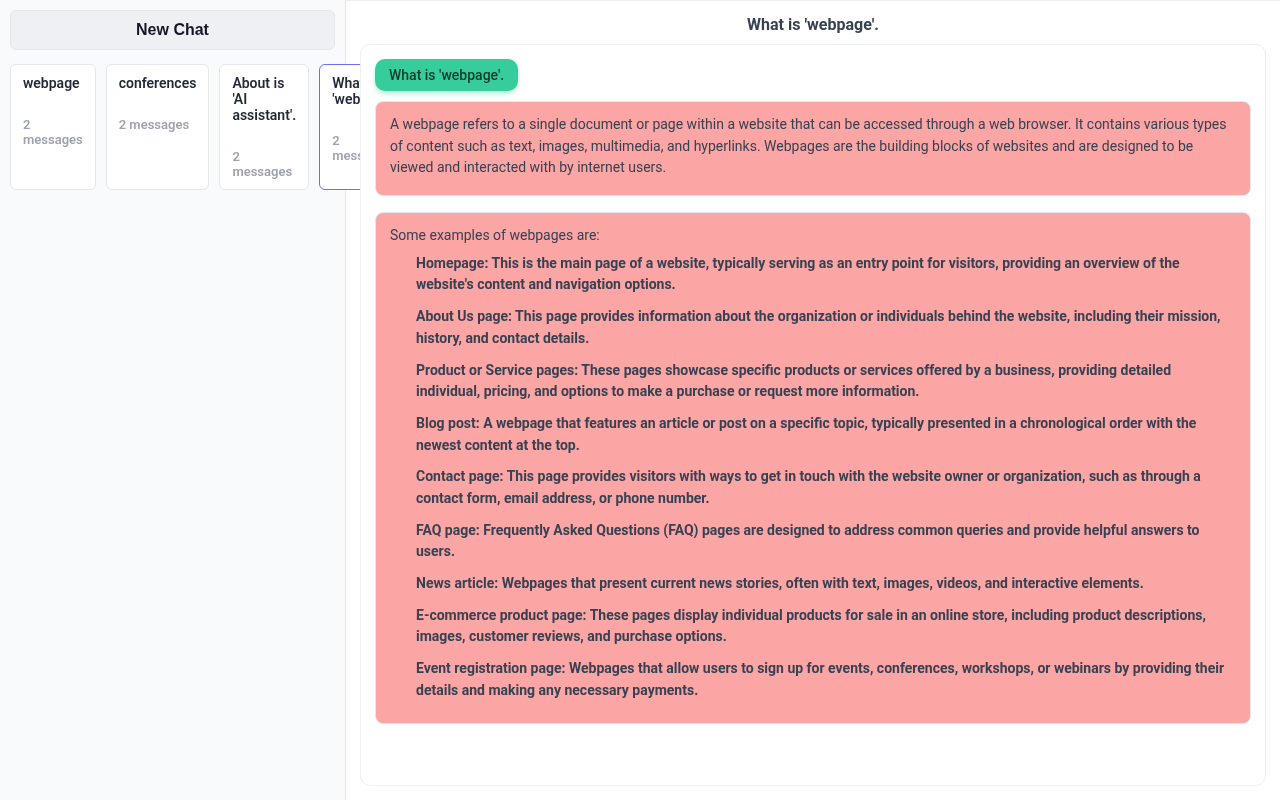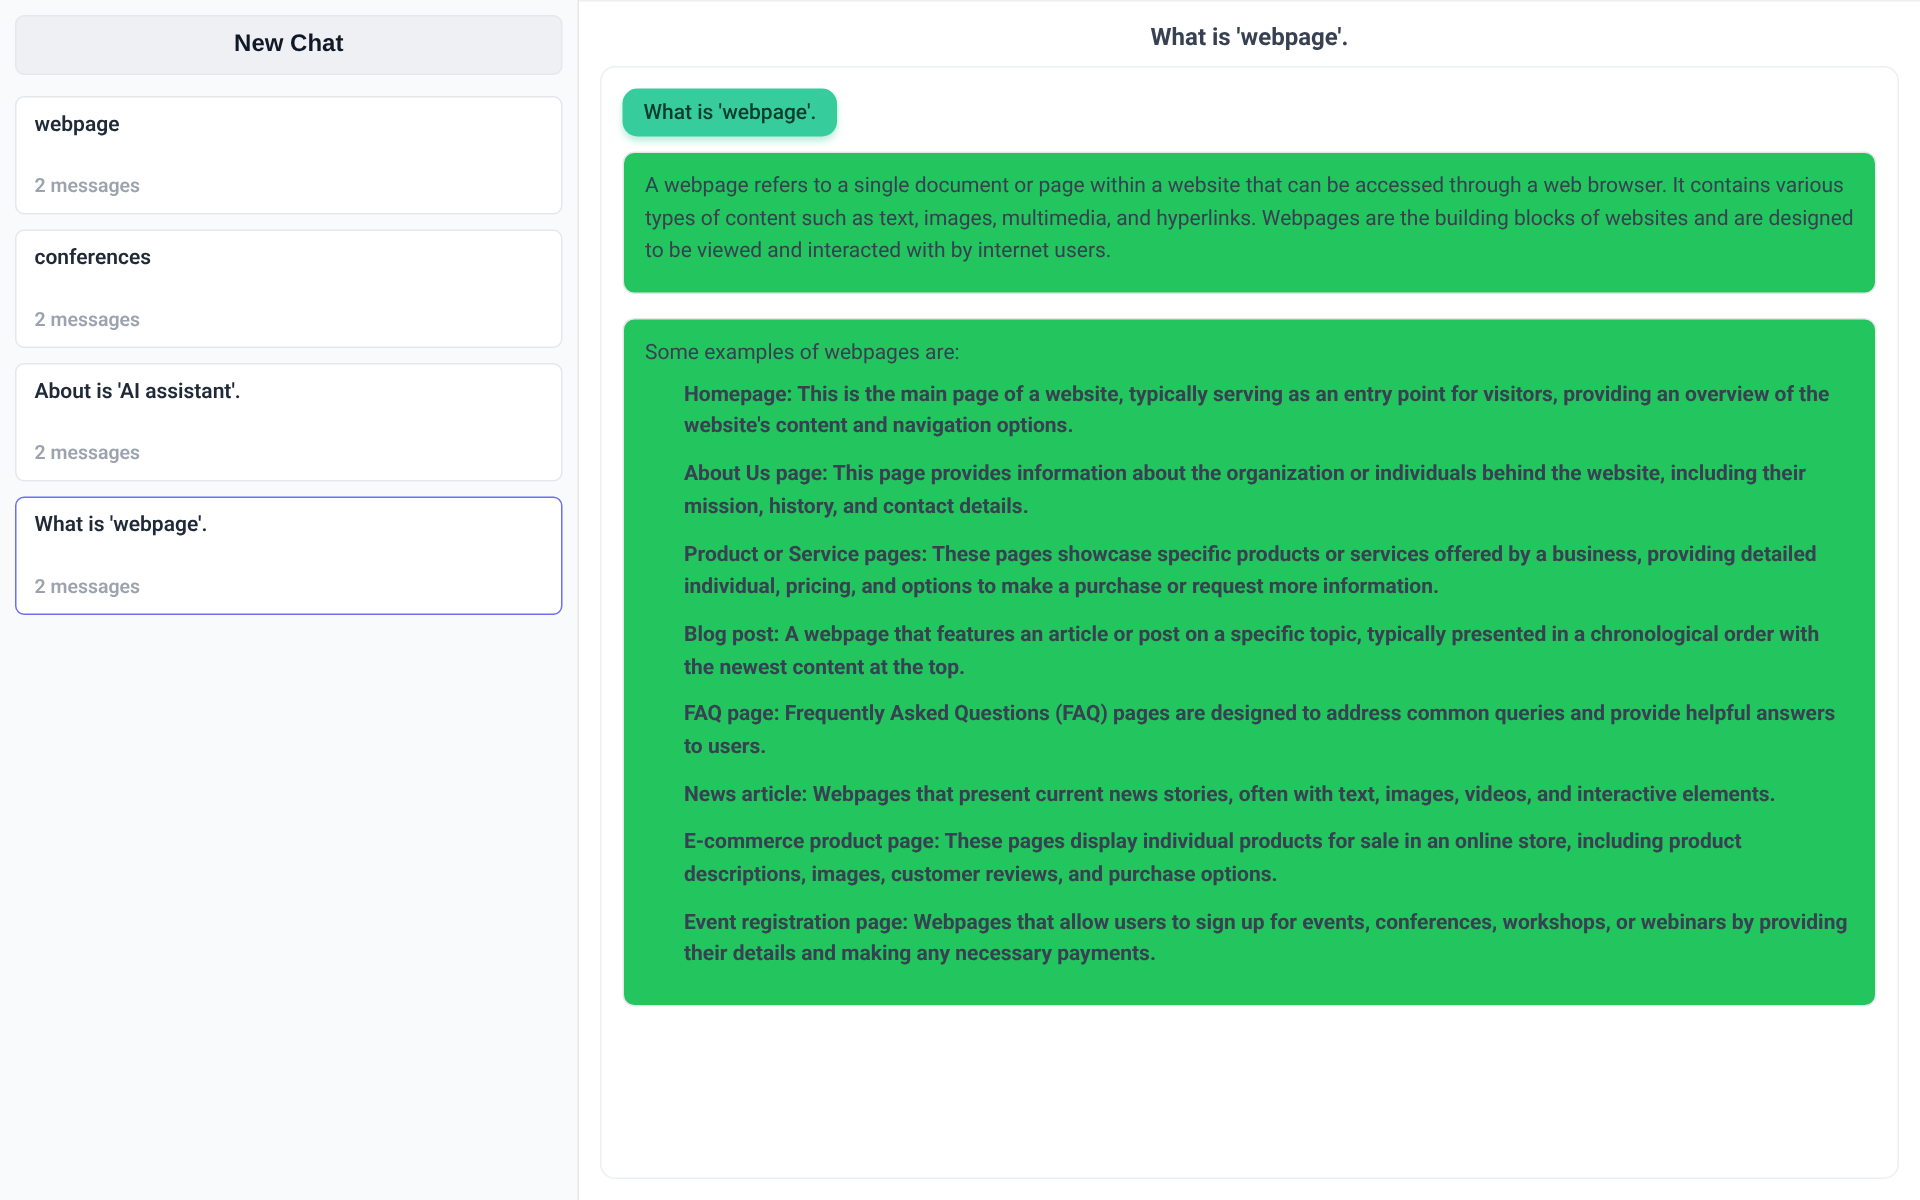--- a/index.html
+++ b/index.html
@@ -10,42 +10,42 @@
     color: #333;
     background: #fff;
     display: flex;
     height: 800px;
     width: 1280px;
     overflow: hidden;
   }
 
   
   .sidebar {
-    width: 386px;
+    width: 346px;
     flex-shrink: 0;
     background: #f8fafc;
     border-right: 1px solid #e5e7eb;
     padding: 10px;
     display: flex;
     flex-direction: column;
   }
   .new-chat-btn {
     width: 100%;
     padding: 10px 0;
     text-align: center;
     font-weight: 700;
     font-size: 16px;
     color: #111827;
     background: #eef0f3;
     border: 1px solid #e5e7eb;
     border-radius: 6px;
     cursor: pointer;
     margin-bottom: 14px;
   }
-  .chat-list { display: flex; flex-direction: column; gap: 10px; }
+  .chat-list { display: flex; flex-direction: row; gap: 10px; }
   .chat-item {
     background: #fff;
     border: 1px solid #e5e7eb;
     border-radius: 6px;
     padding: 10px 12px;
     cursor: pointer;
   }
   .chat-item.active { border: 1px solid #6d6df7; }
   .chat-title {
     font-weight: 600;
@@ -89,21 +89,21 @@
     background: #37cc9b;
     color: #083d2b;
     font-weight: 500;
     font-size: 14px;
     padding: 8px 14px;
     border-radius: 10px;
     margin-bottom: 10px;
     box-shadow: 0 3px 5px rgba(55,204,155,0.35);
   }
   .msg-assistant {
-    background: #22c55e;
+    background: #fca5a5;
     border: 1px solid #e5e7eb;
     border-radius: 8px;
     padding: 12px 14px;
     color: #374151;
     font-size: 14px;
     line-height: 1.55;
     margin-bottom: 16px;
   }
   .msg-assistant p { margin: 0 0 4px 0; }
   .msg-assistant .intro { margin-bottom: 6px; }
@@ -150,20 +150,21 @@
     </div>
 
 
     <div class="msg-assistant">
       <p class="intro">Some examples of webpages are:</p>
       <ul class="examples-list" id="examples-list">
           <li>Homepage: This is the main page of a website, typically serving as an entry point for visitors, providing an overview of the website's content and navigation options.</li>
           <li>About Us page: This page provides information about the organization or individuals behind the website, including their mission, history, and contact details.</li>
           <li>Product or Service pages: These pages showcase specific products or services offered by a business, providing detailed individual, pricing, and options to make a purchase or request more information.</li>
           <li>Blog post: A webpage that features an article or post on a specific topic, typically presented in a chronological order with the newest content at the top.</li>
+          <li>Contact page: This page provides visitors with ways to get in touch with the website owner or organization, such as through a contact form, email address, or phone number.</li>
           <li>FAQ page: Frequently Asked Questions (FAQ) pages are designed to address common queries and provide helpful answers to users.</li>
           <li>News article: Webpages that present current news stories, often with text, images, videos, and interactive elements.</li>
           <li>E-commerce product page: These pages display individual products for sale in an online store, including product descriptions, images, customer reviews, and purchase options.</li>
           <li>Event registration page: Webpages that allow users to sign up for events, conferences, workshops, or webinars by providing their details and making any necessary payments.</li>
         </ul>
     </div>
 
   </div>
 </main>
 

